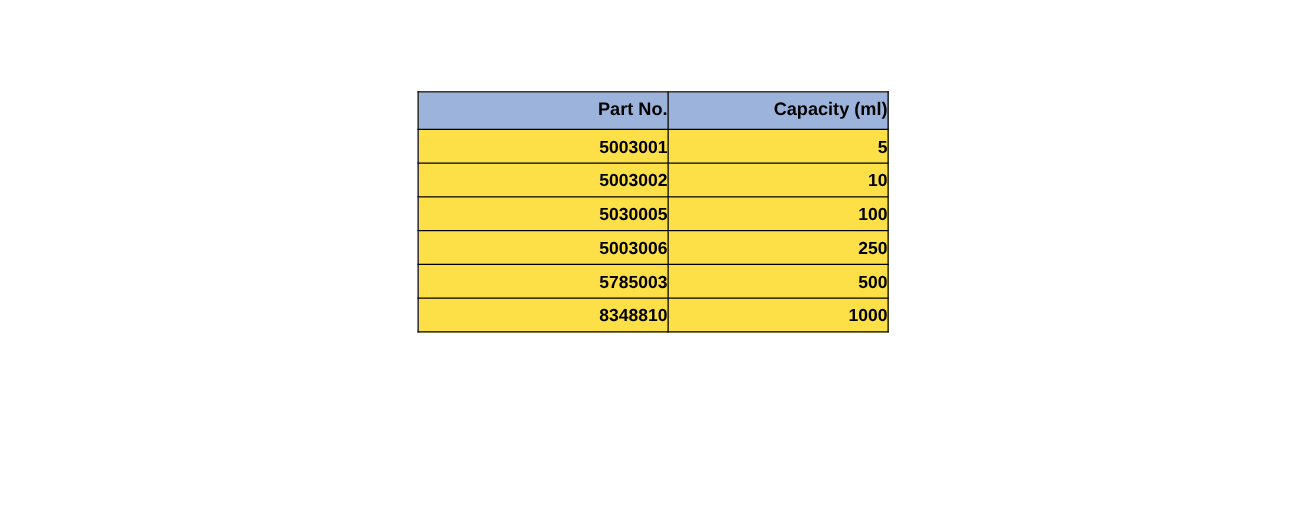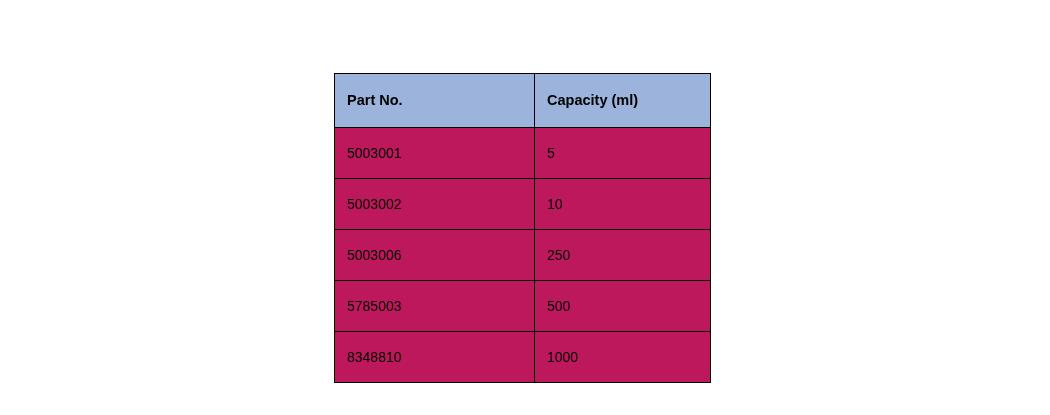--- a/index.html
+++ b/index.html
@@ -21,38 +21,38 @@
     width: 376px;
   }
   table.parts-table {
     border-collapse: collapse;
     width: 376px;
     table-layout: fixed;
   }
   table.parts-table th,
   table.parts-table td {
     border: 1px solid #000000;
-    text-align: left;
+    text-align: right;
     font-size: 14px;
     color: #000000;
-    padding: 12px;
+    padding: 0;
     height: 26px;
     line-height: 26px;
     vertical-align: middle;
   }
   table.parts-table th {
     background: #9cb3db;
     font-weight: bold;
     font-size: 14.5px;
     height: 29px;
     line-height: 29px;
   }
   table.parts-table td {
-    background: #be185d;
-    font-weight: normal;
+    background: #fde047;
+    font-weight: bold;
   }
   col.col-part { width: 200px; }
   col.col-cap  { width: 176px; }
 </style>
 </head>
 <body>
 
 <div class="table-wrap">
   <table class="parts-table">
     <colgroup>
@@ -68,20 +68,24 @@
     <tbody>
       <tr>
         <td>5003001</td>
         <td>5</td>
       </tr>
       <tr>
         <td>5003002</td>
         <td>10</td>
       </tr>
       <tr>
+        <td>5030005</td>
+        <td>100</td>
+      </tr>
+      <tr>
         <td>5003006</td>
         <td>250</td>
       </tr>
       <tr>
         <td>5785003</td>
         <td>500</td>
       </tr>
       <tr>
         <td>8348810</td>
         <td>1000</td>

